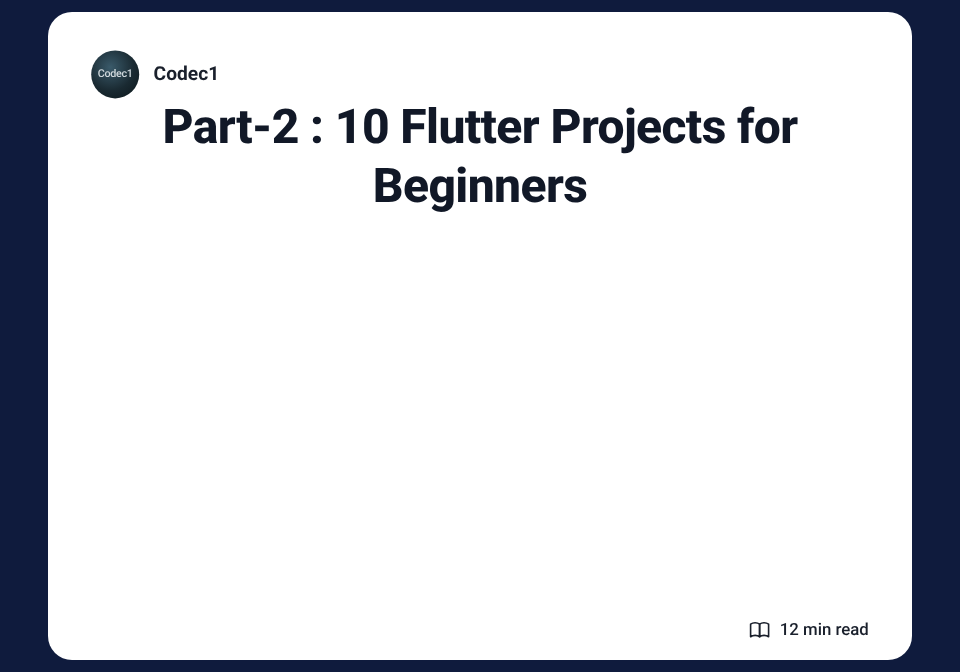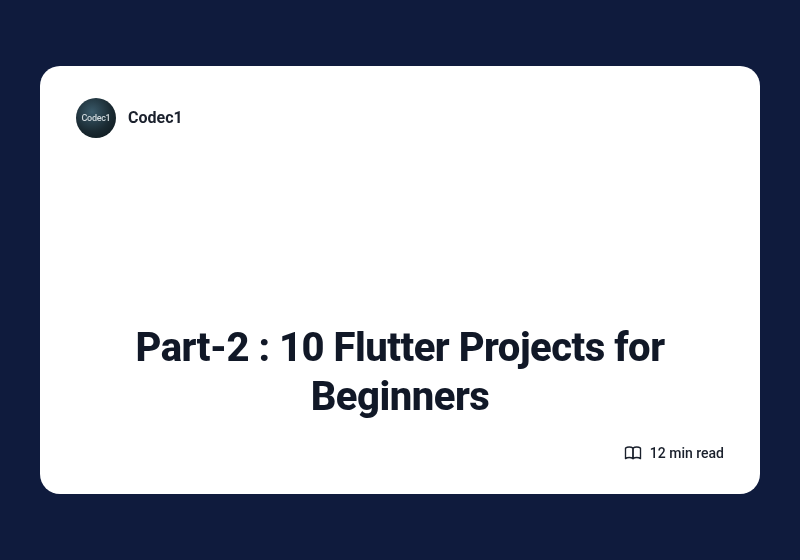--- a/index.html
+++ b/index.html
@@ -7,21 +7,21 @@
     width: 800px;
     height: 560px;
     background: #0f1b3d;
     display: flex;
     align-items: center;
     justify-content: center;
     font-family: -apple-system, BlinkMacSystemFont, "Segoe UI", Roboto, Helvetica, Arial, sans-serif;
   }
   .card {
     width: 720px;
-    height: 428px;
+    height: 540px;
     background: #ffffff;
     border-radius: 20px;
     padding: 32px 36px;
     display: flex;
     flex-direction: column;
     position: relative;
   }
   .author-row {
     display: flex;
     align-items: center;
@@ -40,35 +40,35 @@
     font-weight: 500;
     letter-spacing: -0.3px;
     flex-shrink: 0;
   }
   .author-text { display: flex; flex-direction: column; line-height: 1.25; }
   .author-name { font-weight: 700; font-size: 16px; color: #1a202c; }
   .author-domain { font-size: 14px; color: #718096; }
   .title-wrap {
     flex: 1;
     display: flex;
-    align-items: flex-end;
+    align-items: flex-start;
     justify-content: center;
     padding: 0 4px 40px 4px;
   }
   .title {
     font-size: 40px;
     font-weight: 800;
     color: #111827;
     text-align: center;
     line-height: 1.22;
     letter-spacing: -0.5px;
   }
   .read-row {
     position: absolute;
-    bottom: 32px;
+    bottom: 16px;
     right: 36px;
     display: flex;
     align-items: center;
     gap: 8px;
     color: #1a202c;
     font-size: 14px;
     font-weight: 500;
   }
   .book-icon { width: 18px; height: 18px; display: block; }
 </style>

